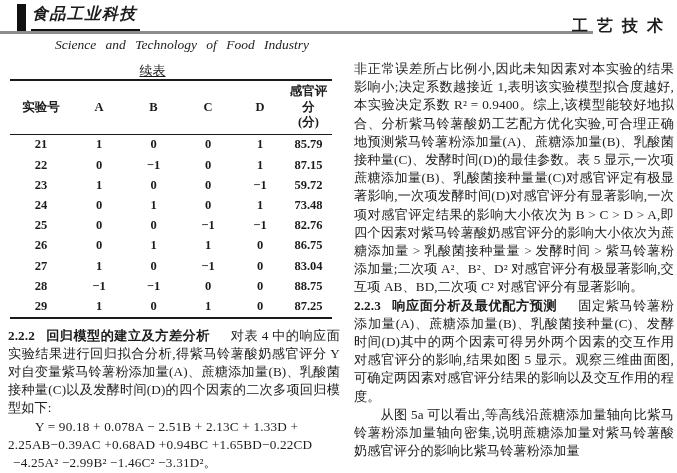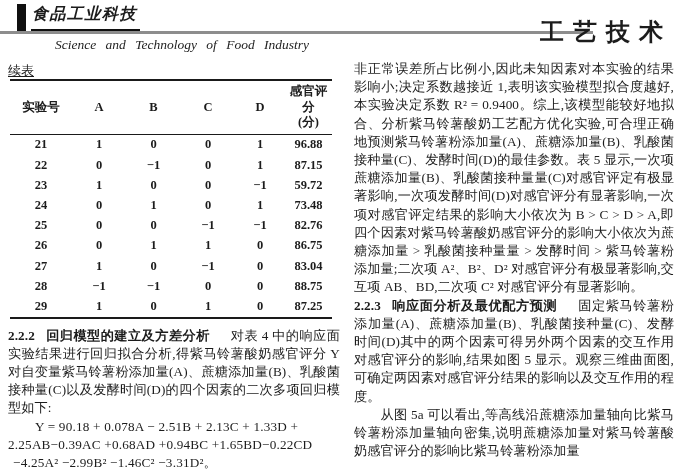--- a/index.html
+++ b/index.html
@@ -17,35 +17,35 @@
   .brand-cn{
     position:absolute;left:31px;top:4px;
     font-size:16px;font-weight:bold;font-style:italic;
     letter-spacing:1.5px;
     border-bottom:2.5px solid #101010;padding:0 3px 4px 1px;
     white-space:nowrap;
   }
   .header-rule{position:absolute;left:0;top:31px;width:593px;height:3px;background:#8d8d8d;}
   .section-label{
     position:absolute;right:5px;top:16px;
-    font-size:24px;font-weight:bold;letter-spacing:9px;
+    font-size:16px;font-weight:bold;letter-spacing:9px;
     white-space:nowrap;
   }
   .journal-en{
     position:absolute;left:55px;top:37px;
     font-style:italic;font-size:13.5px;word-spacing:6px;
     white-space:nowrap;color:#222;
   }
   
   .main{position:absolute;left:0;top:60px;width:677px;display:flex;gap:12px;padding-left:8px;box-sizing:border-box;}
   .col-left{width:334px;flex:none;}
   .col-right{width:320px;flex:none;padding-top:0;}
   
   .continued{
-    text-align:left;padding-right:45px;font-size:13px;
+    text-align:center;padding-right:45px;font-size:13px;
     height:17px;line-height:17px;margin-top:2px;text-decoration:underline;
   }
   table.exp{
     border-collapse:collapse;width:322px;margin-left:2px;
     font-size:12.5px;
     border-top:2.5px solid #1a1a1a;border-bottom:2.5px solid #1a1a1a;
   }
   table.exp th{
     font-weight:bold;vertical-align:middle;
     border-bottom:1.5px solid #1a1a1a;
@@ -109,21 +109,21 @@
           </th>
         </tr>
       </thead>
       <tbody>
           <tr>
             <td>21</td>
             <td>1</td>
             <td>0</td>
             <td>0</td>
             <td>1</td>
-            <td>96.88</td>
+            <td>85.79</td>
           </tr>
           <tr>
             <td>22</td>
             <td>0</td>
             <td>−1</td>
             <td>0</td>
             <td>1</td>
             <td>87.15</td>
           </tr>
           <tr>

